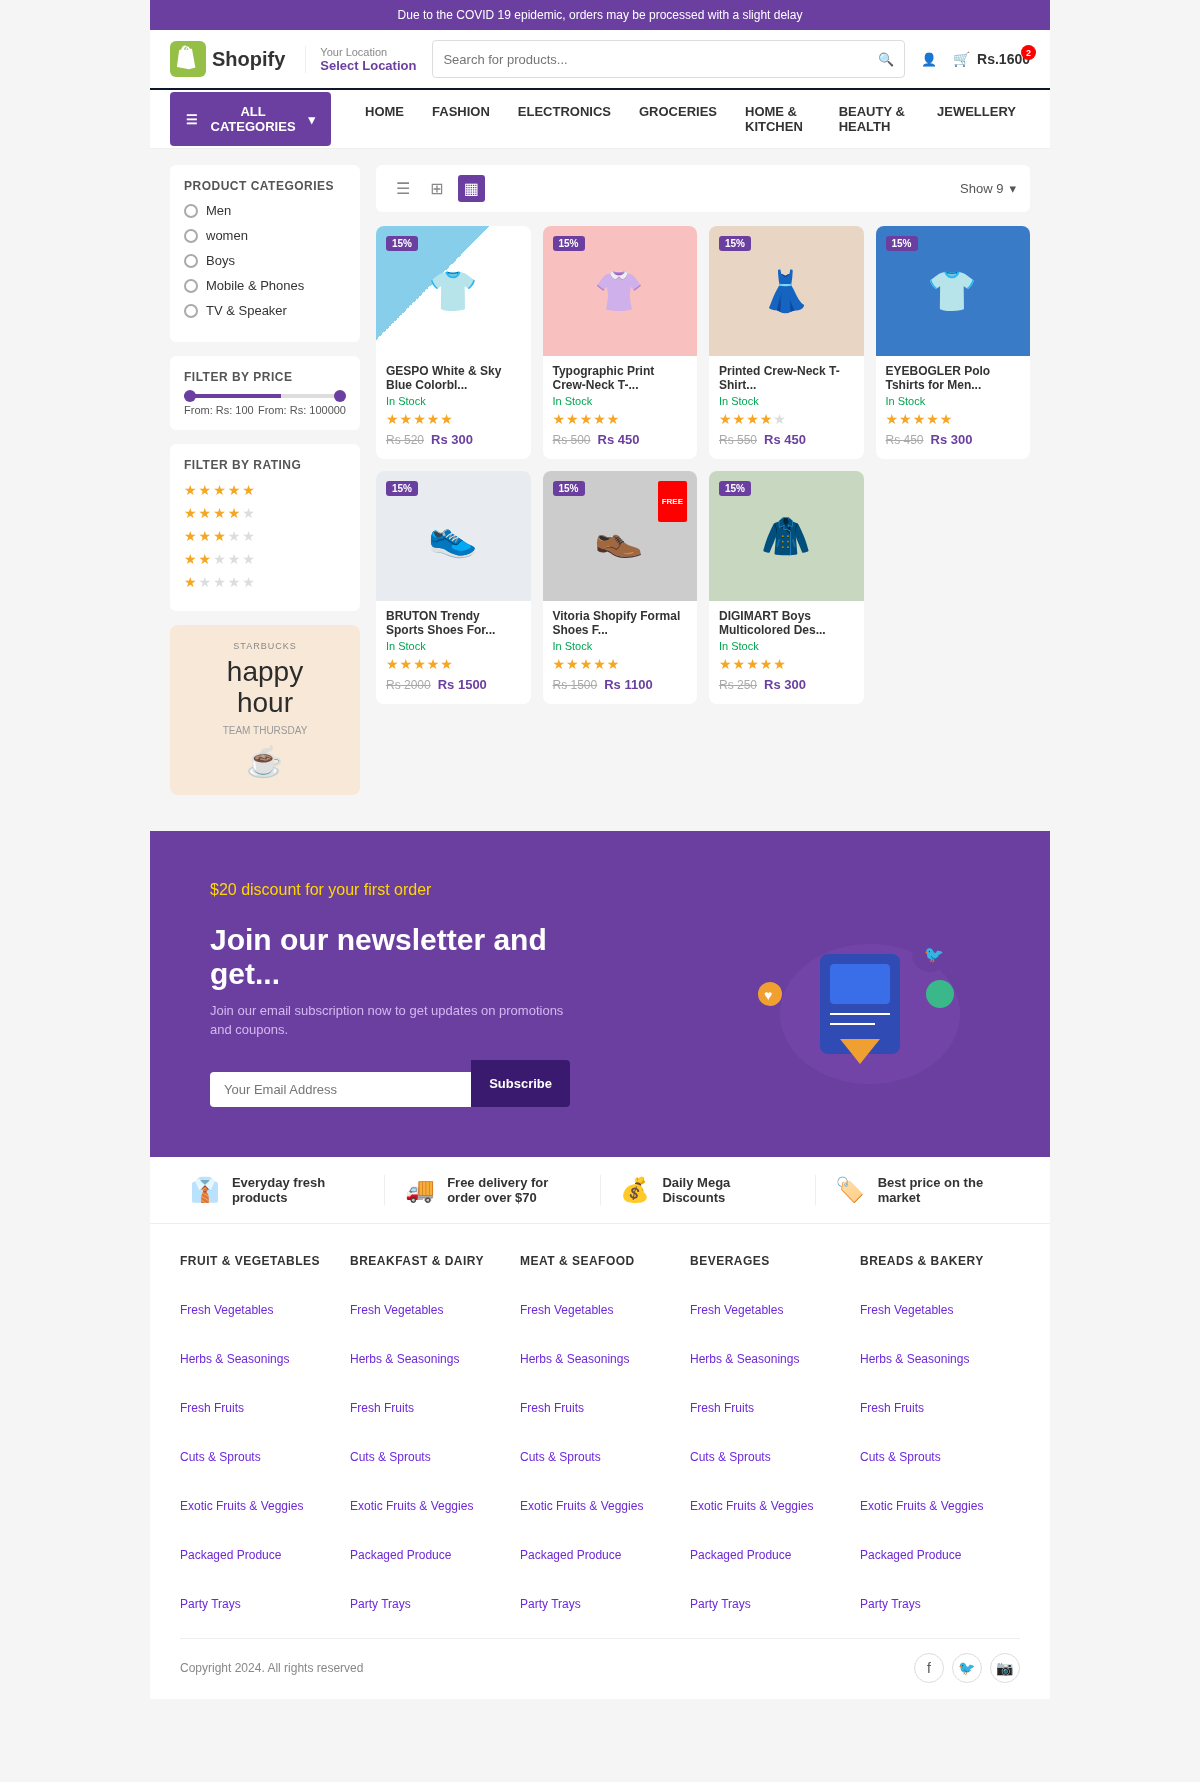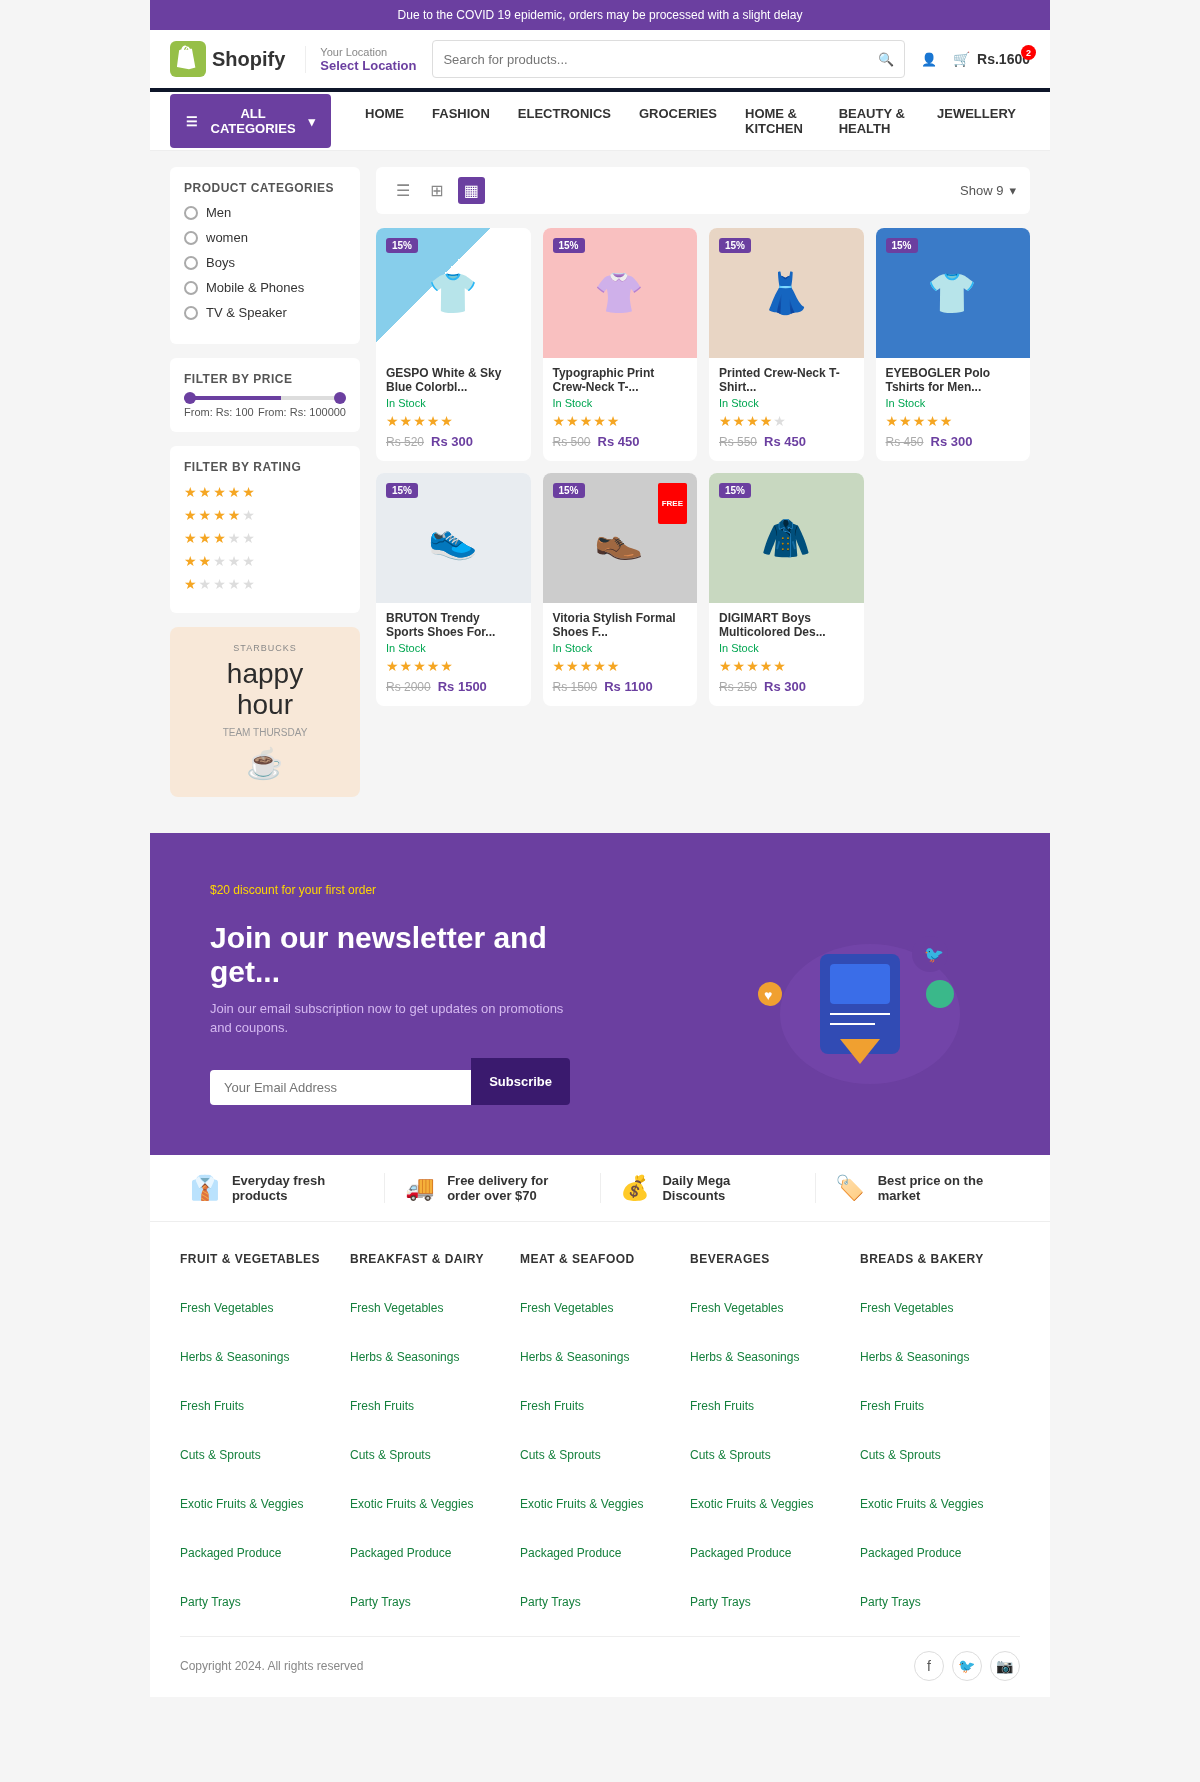--- a/index.html
+++ b/index.html
@@ -13,21 +13,21 @@
       padding: 8px;
       font-size: 12px;
     }
 
     
     .header {
       background: white;
       display: flex;
       align-items: center;
       padding: 10px 20px;
-      border-bottom: 4px solid #0f172a;
+      border-bottom: 2px solid #0f172a;
       gap: 16px;
     }
     .logo {
       display: flex;
       align-items: center;
       gap: 6px;
       font-size: 20px;
       font-weight: bold;
       color: #333;
     }
@@ -353,21 +353,21 @@
       background: #6b3fa0;
       padding: 50px 60px;
       display: flex;
       align-items: center;
       justify-content: space-between;
       margin-top: 20px;
     }
     .newsletter-left { max-width: 360px; }
     .newsletter-discount {
       color: #ffd700;
-      font-size: 12px;
+      font-size: 16px;
       margin-bottom: 24px;
     }
     .newsletter-title {
       color: white;
       font-size: 30px;
       font-weight: 900;
       margin-bottom: 10px;
     }
     .newsletter-desc {
       color: #d4b8f0;
@@ -441,21 +441,21 @@
       font-size: 12px;
       font-weight: bold;
       color: #333;
       text-transform: uppercase;
       margin-bottom: 12px;
       letter-spacing: 0.5px;
     }
     .footer-link {
       display: block;
       font-size: 12px;
-      color: #15803d;
+      color: #6d28d9;
       margin-bottom: 7px;
       text-decoration: none;
       cursor: pointer;
       margin-top: 35px;
     }
     .footer-bottom {
       display: flex;
       align-items: center;
       justify-content: space-between;
       border-top: 1px solid #eee;
@@ -735,21 +735,21 @@
             <span class="new-price">Rs 1500</span>
           </div>
         </div>
       </div>
 
       <div class="product-card">
         <div class="product-badge">15%</div>
         <div class="free-badge">FREE</div>
         <div class="product-img shoes2" style="background:#ccc;">👞</div>
         <div class="product-info">
-          <div class="product-name">Vitoria Stylish Formal Shoes F...</div>
+          <div class="product-name">Vitoria Shopify Formal Shoes F...</div>
           <div class="in-stock">In Stock</div>
           <div class="stars-row">
             <span class="star">★</span>
               <span class="star">★</span>
               <span class="star">★</span>
               <span class="star">★</span>
               <span class="star">★</span>
           </div>
           <div class="price-row">
             <span class="old-price">Rs 1500</span>

